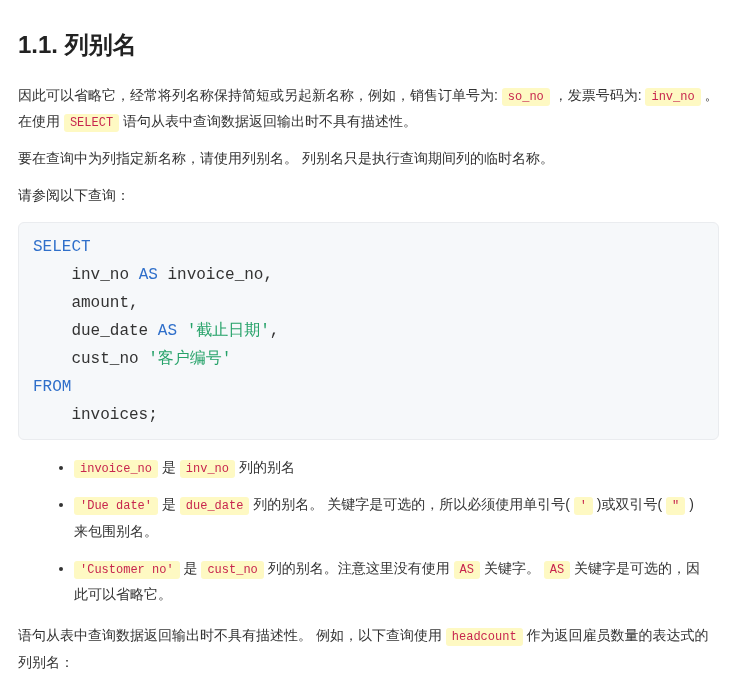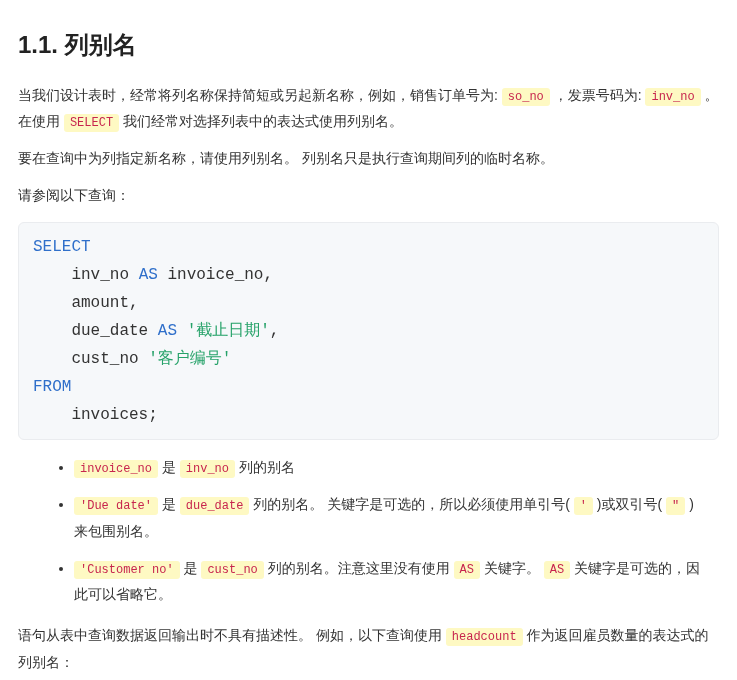--- a/index.html
+++ b/index.html
@@ -50,21 +50,21 @@
   li {
     margin: 10px 16px;
   }
 </style>
 </head>
 <body>
 
 <h3>1.1. 列别名</h3>
 
 <p>
-  <span>当我们设计表时，经常将列名称保持简短或另起新名称，例如，销售订单号为: </span><code class="inline">so_no</code><span> ，发票号码为: </span><code class="inline">inv_no</code><span> 。在使用 </span><code class="inline">SELECT</code><span> 我们经常对选择列表中的表达式使用列别名。</span>
+  <span>因此可以省略它，经常将列名称保持简短或另起新名称，例如，销售订单号为: </span><code class="inline">so_no</code><span> ，发票号码为: </span><code class="inline">inv_no</code><span> 。在使用 </span><code class="inline">SELECT</code><span> 语句从表中查询数据返回输出时不具有描述性。</span>
 </p>
 
 <p>要在查询中为列指定新名称，请使用列别名。 列别名只是执行查询期间列的临时名称。</p>
 <p>请参阅以下查询：</p>
 
 <pre class="codeblock"><span class="kw">SELECT</span>
 <span><span>    inv_no </span><span class="kw">AS</span><span> invoice_no,</span></span>
 <span>    amount,</span>
 <span><span>    due_date </span><span class="kw">AS</span><span> </span><span class="str">'截止日期'</span><span>,</span></span>
 <span><span>    cust_no </span><span class="str">'客户编号'</span></span>

